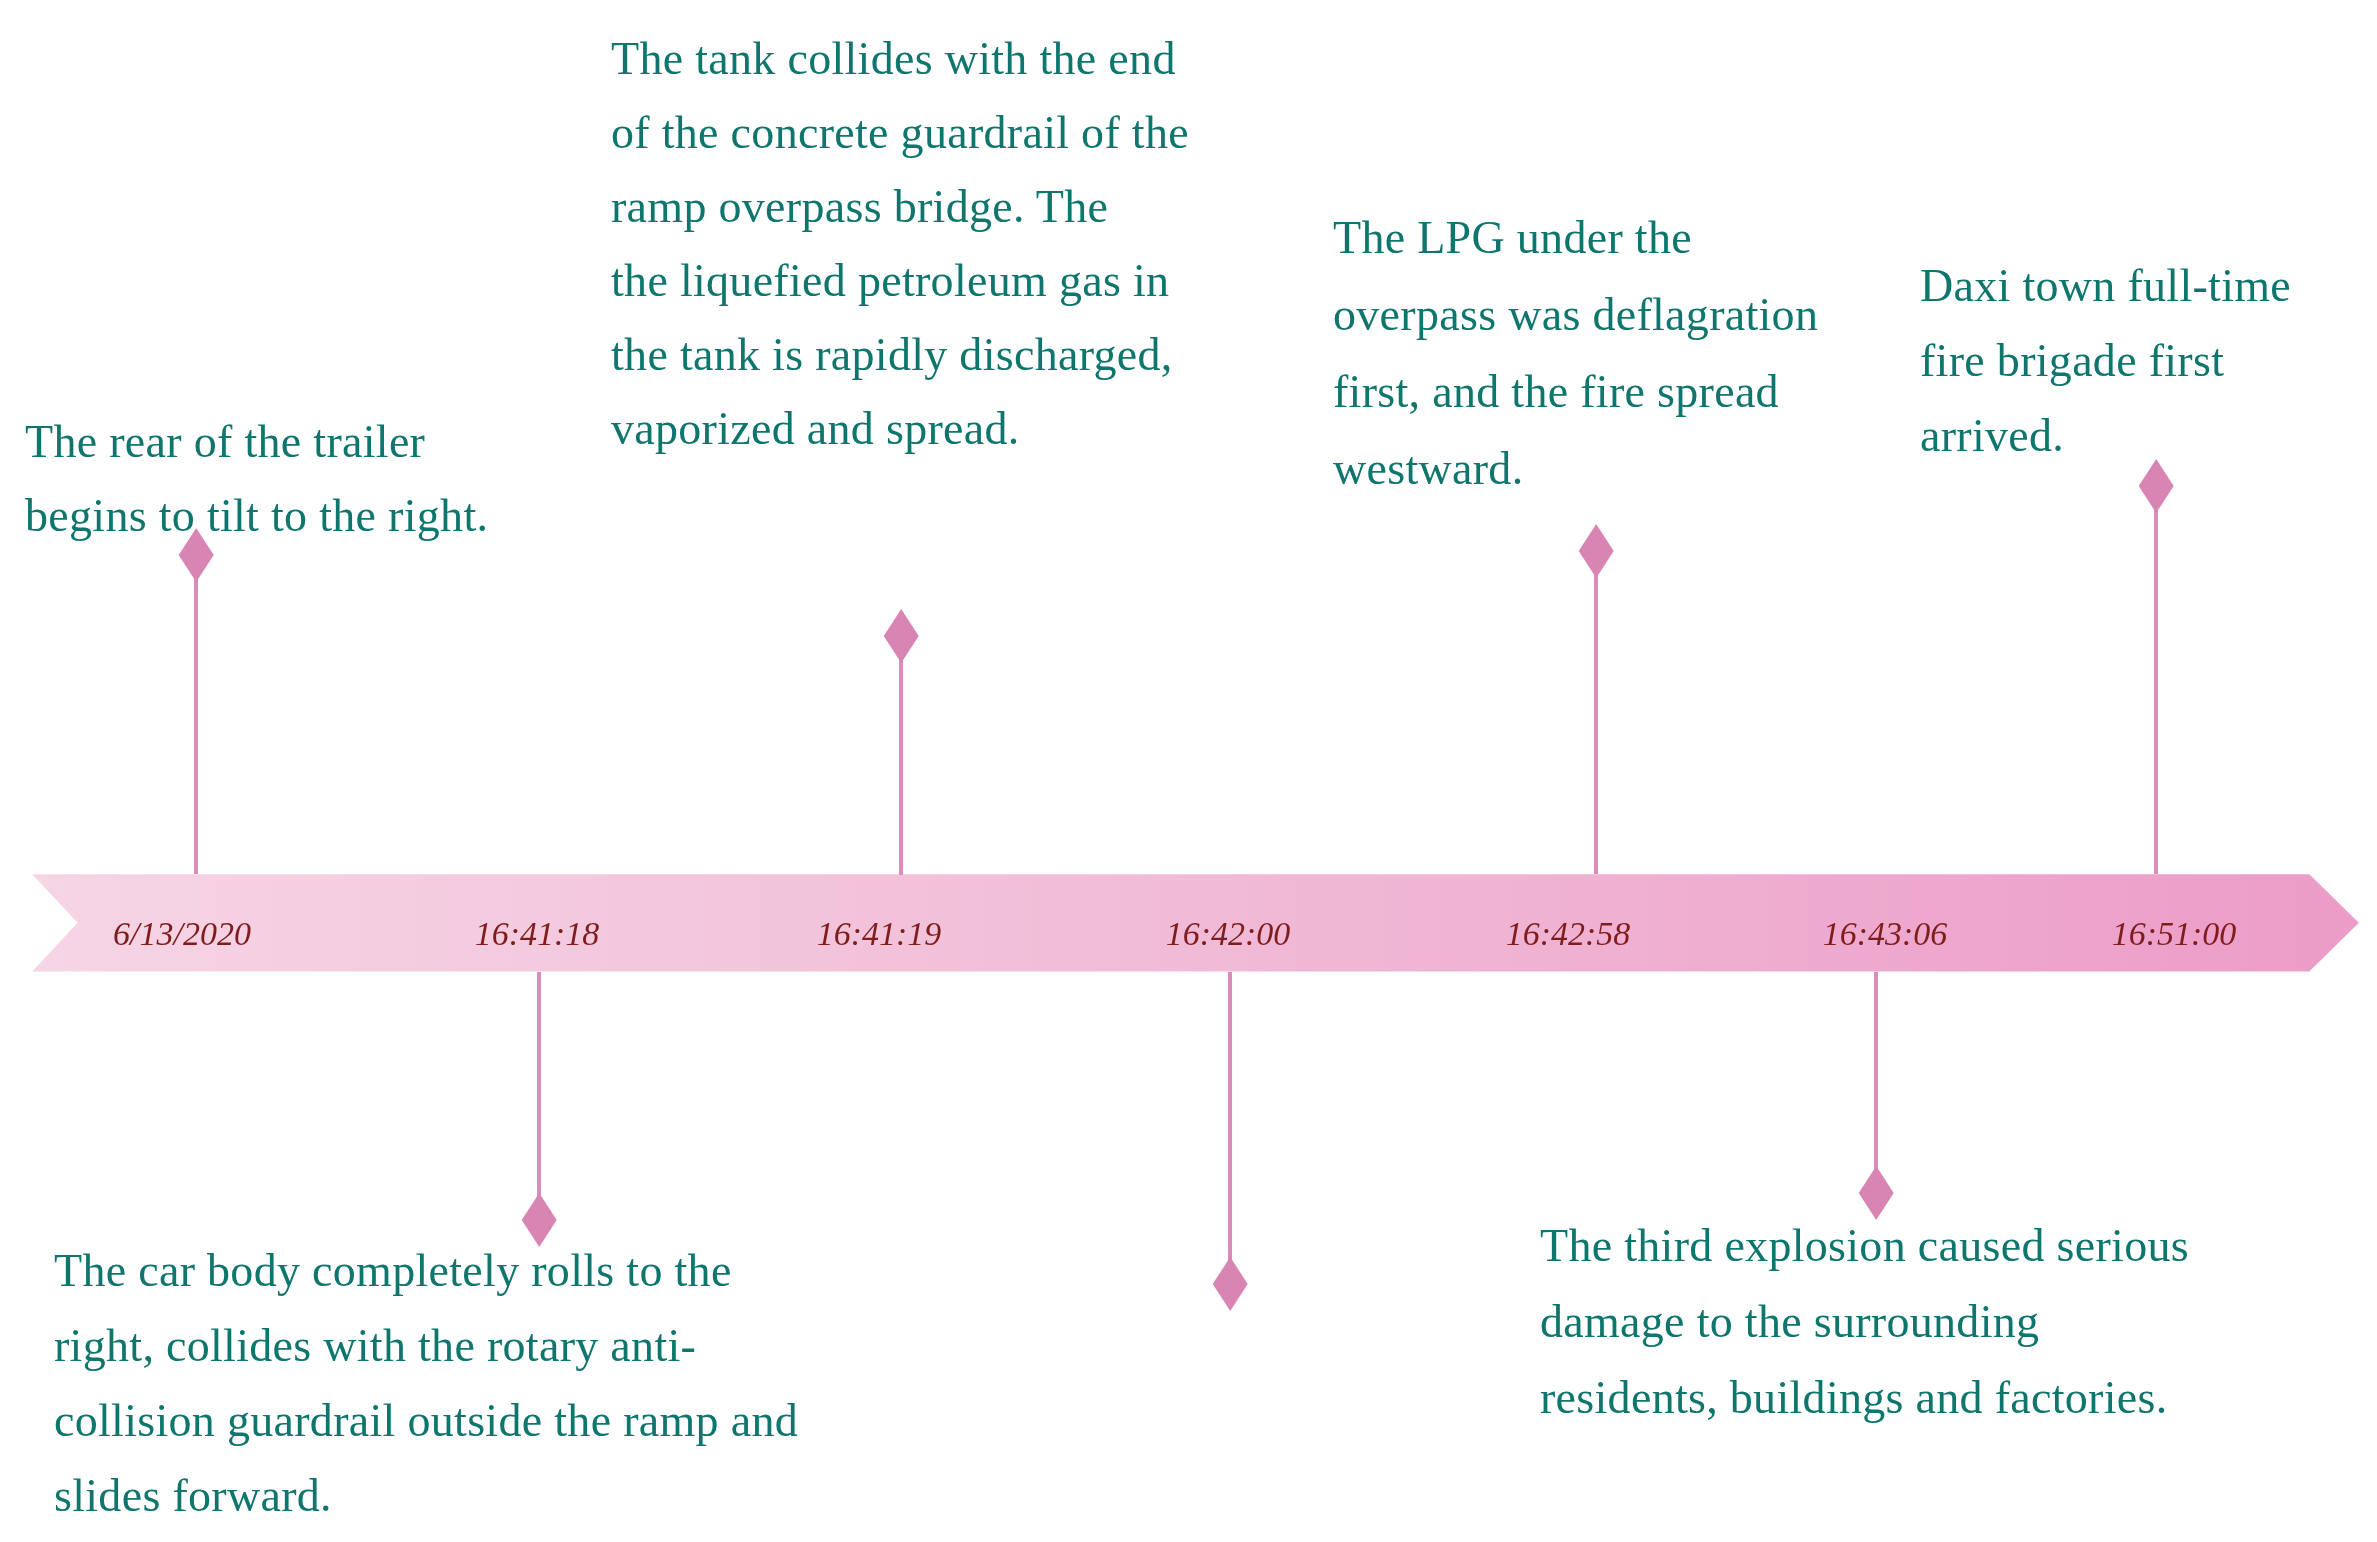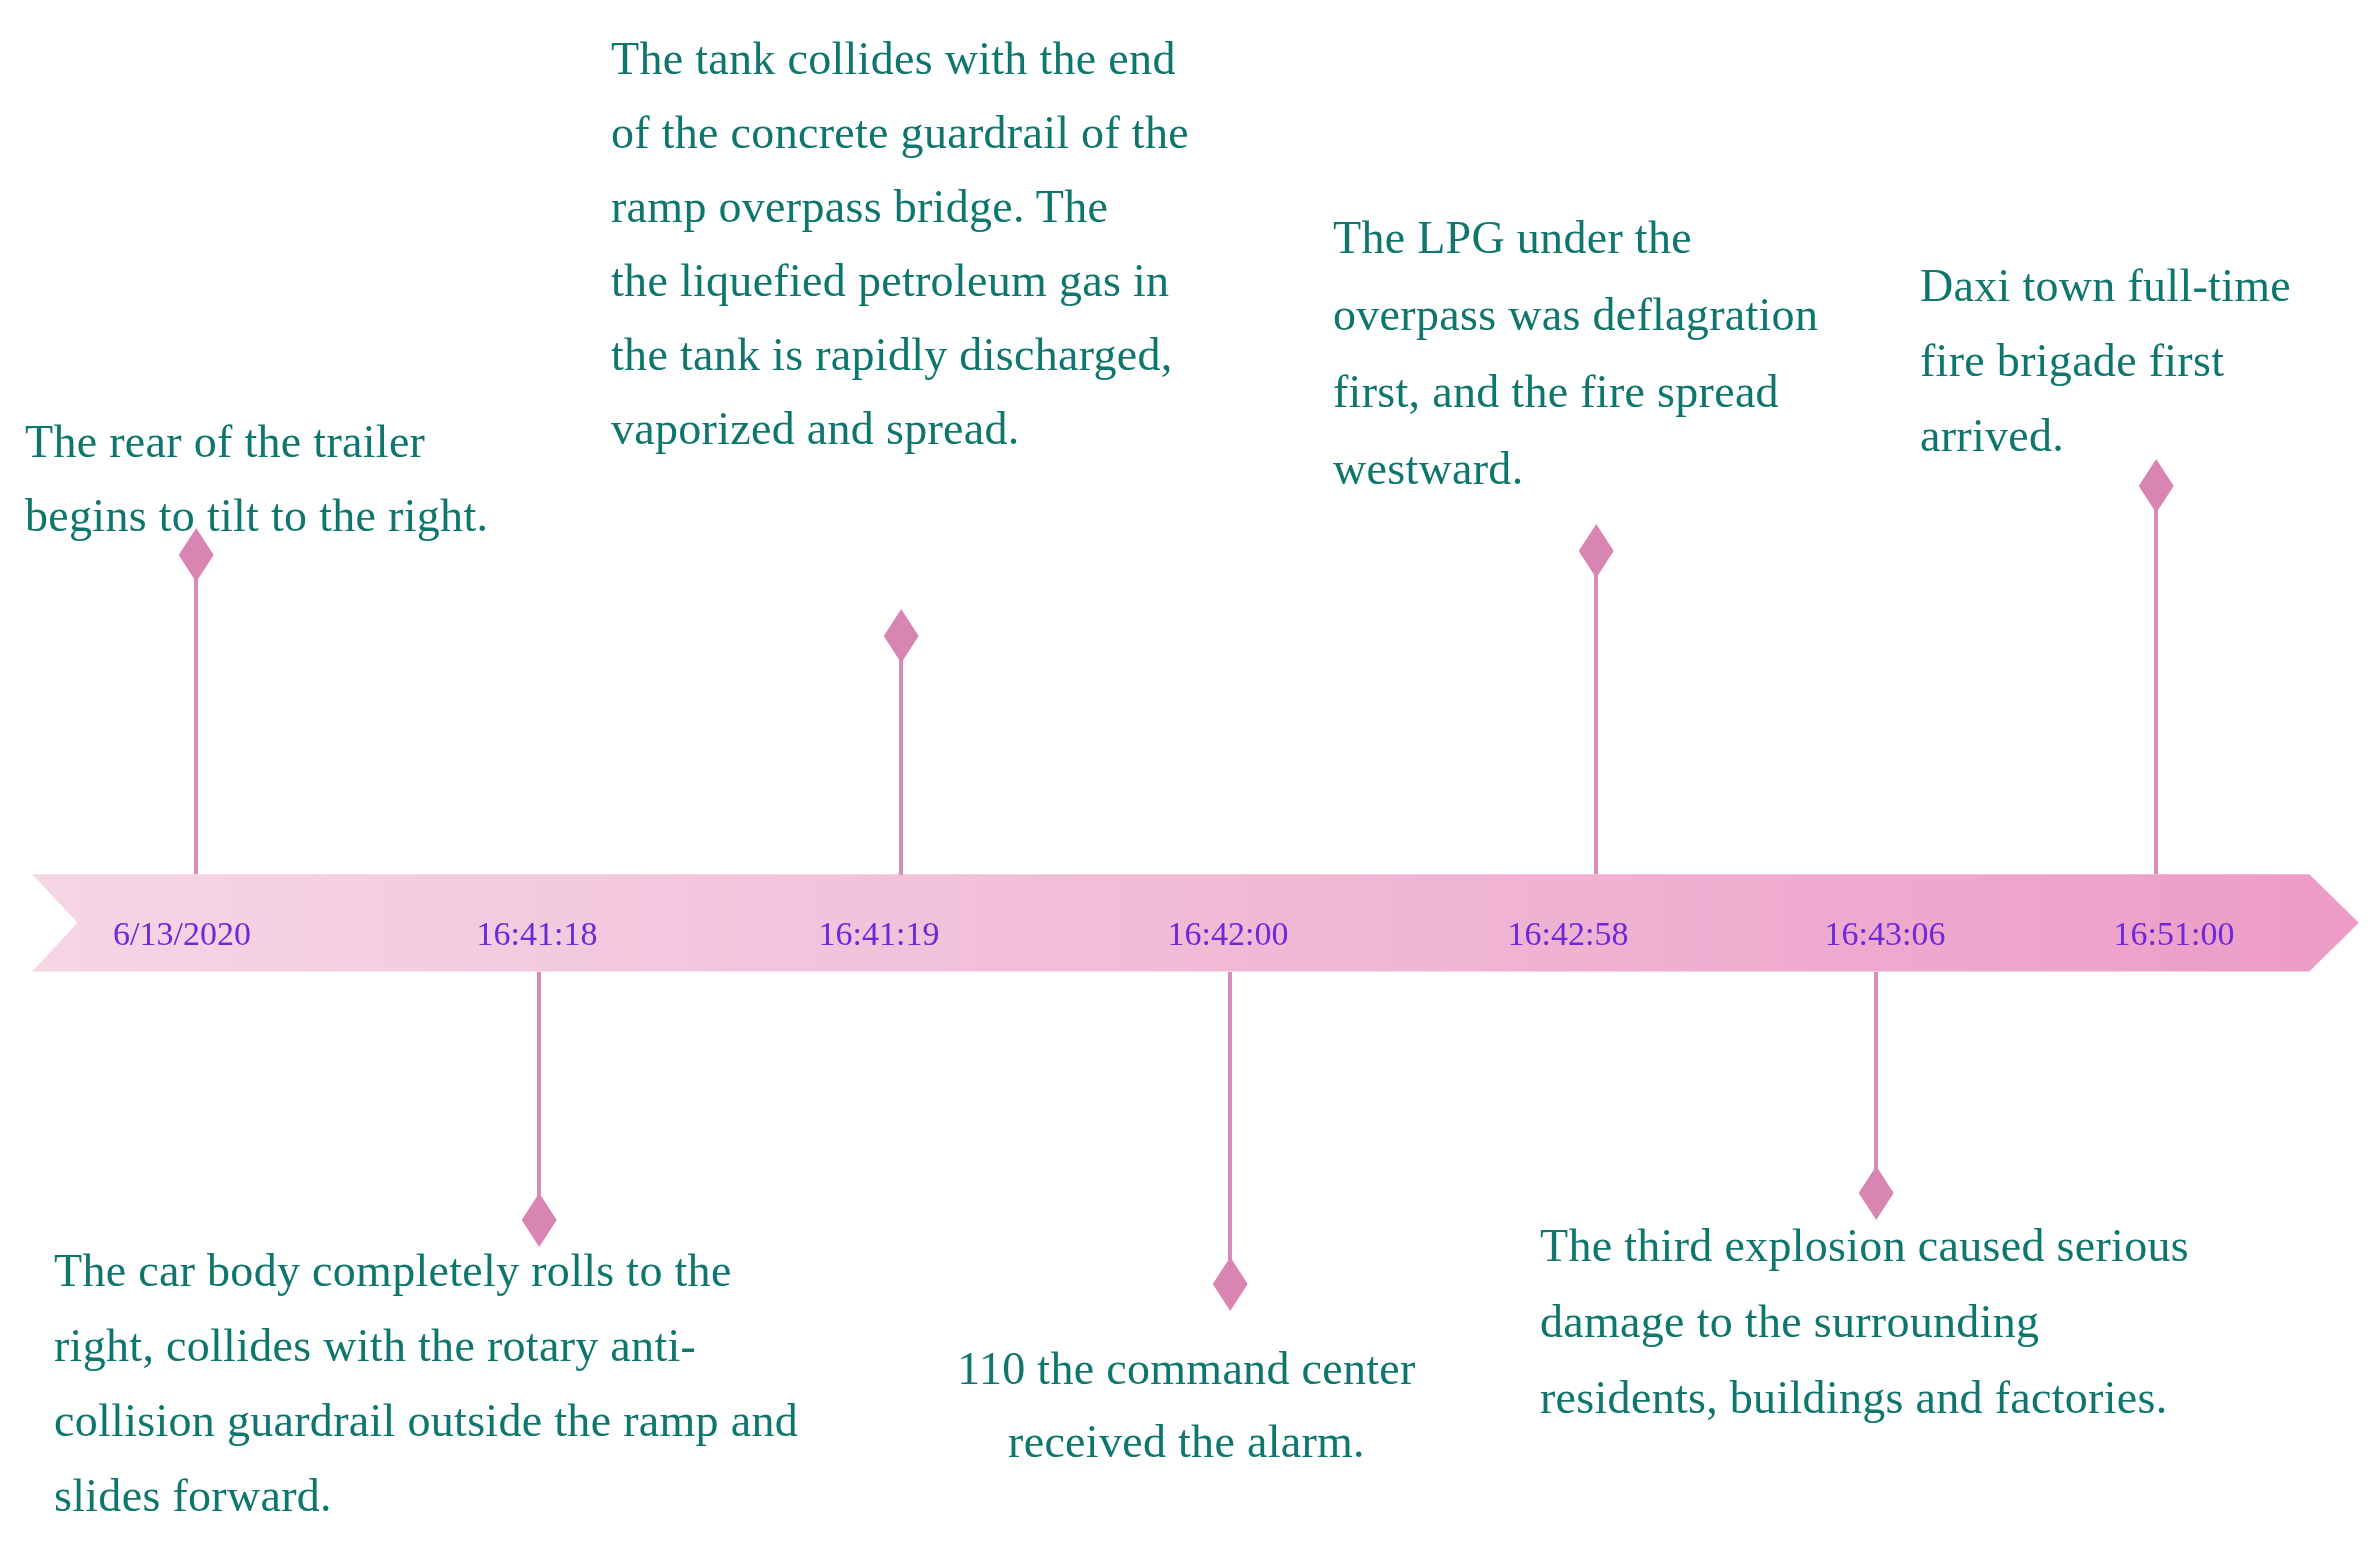--- a/index.html
+++ b/index.html
@@ -11,22 +11,23 @@
     overflow:hidden;
   }
   
   .bar-svg{position:absolute;left:0;top:0;width:2377px;height:1542px;pointer-events:none;}
   .bar-label{
     position:absolute;
     top:916px;
     transform:translateX(-50%);
     font-size:34px;
     line-height:36px;
-    color:#6d28d9;
+    color:#7f1d1d;
     white-space:nowrap;
+    font-style:italic;
   }
   
   .marker-line{
     position:absolute;
     width:3.3px;
     margin-left:-1.7px;
     background:#da8db9;
   }
   .marker-diamond{
     position:absolute;
@@ -117,24 +118,20 @@
     <div class="ln">arrived.</div>
   </div>
 
   <div class="event" style="left:54px;top:1233px;--lh:75px">
     <div class="ln">The car body completely rolls to the</div>
     <div class="ln">right, collides with the rotary anti-</div>
     <div class="ln">collision guardrail outside the ramp and</div>
     <div class="ln">slides forward.</div>
   </div>
 
-  <div class="event centered" style="left:939px;top:1332px;width:495px;--lh:73px">
-    <div class="ln">110 the command center</div>
-    <div class="ln">received the alarm.</div>
-  </div>
 
   <div class="event" style="left:1540px;top:1208px;--lh:76px">
     <div class="ln">The third explosion caused serious</div>
     <div class="ln">damage to the surrounding</div>
     <div class="ln">residents, buildings and factories.</div>
   </div>
 
 </div>
 
 

